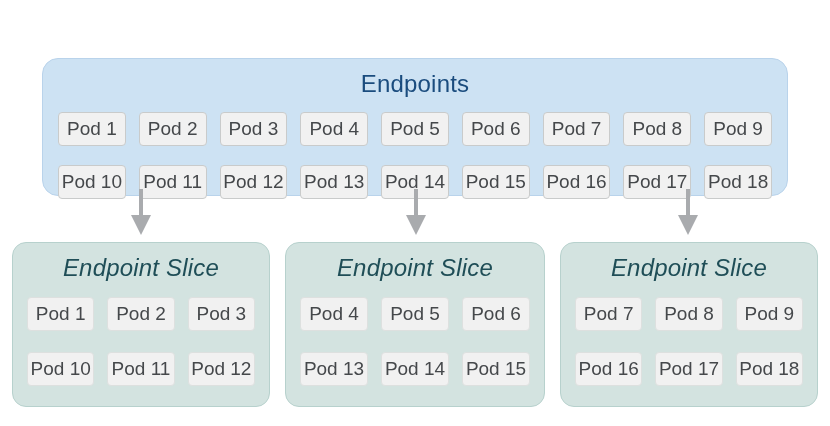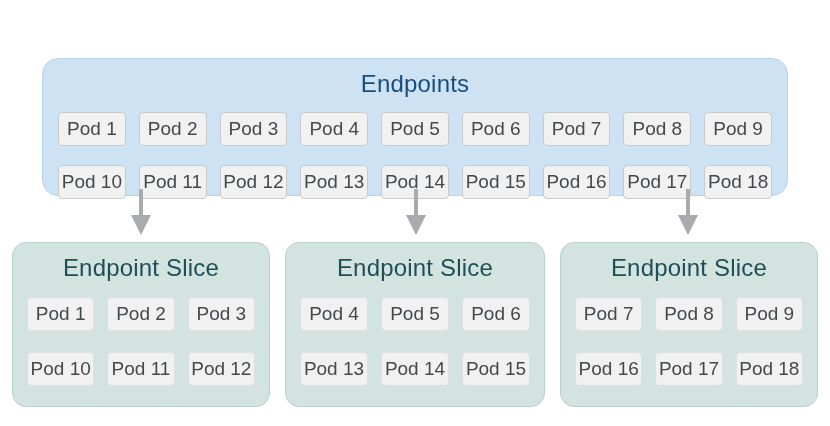--- a/index.html
+++ b/index.html
@@ -107,20 +107,21 @@
   .slice-2{left:285px;width:260px;}
   .slice-3{left:560px;}
   .slice-title{
     position:absolute;
     left:0; right:0; top:11px;
     text-align:center;
     font-size:24px;
     font-weight:500;
     letter-spacing:.2px;
     color:var(--slice-title);
+    font-style:italic;
   }
   .slice-grid{
     position:absolute;
     left:14px; right:14px; top:54px;
     display:grid;
     grid-template-columns:repeat(3,1fr);
     column-gap:13px;
     row-gap:21px;
   }
 </style>

